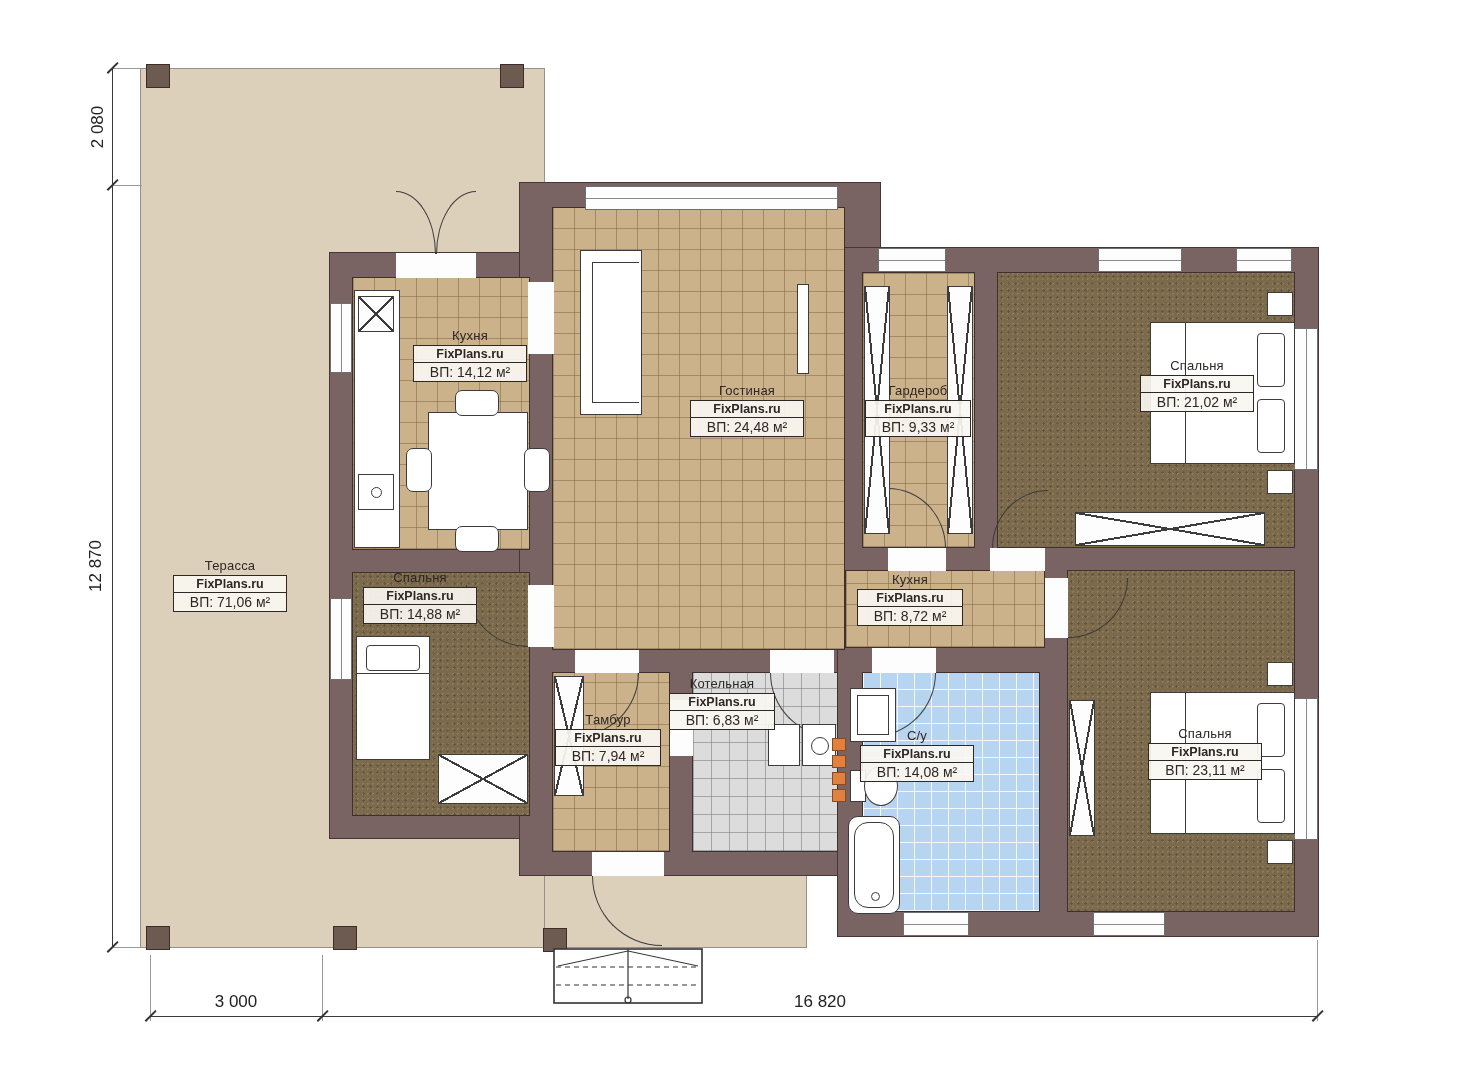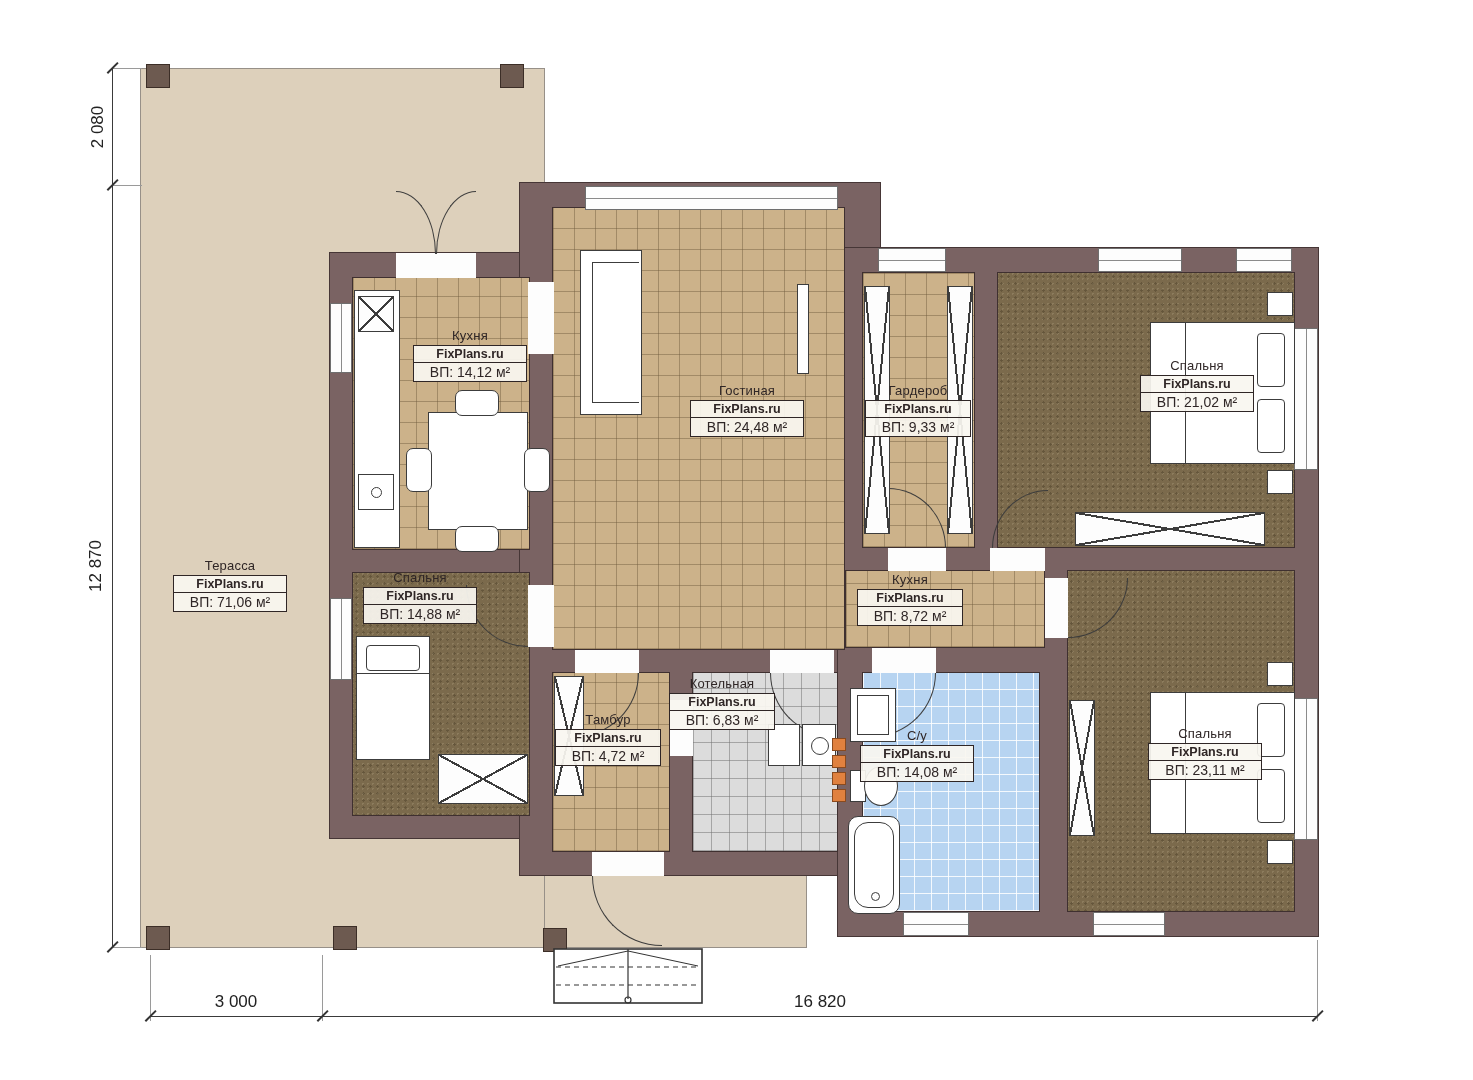--- a/index.html
+++ b/index.html
@@ -238,21 +238,21 @@
     <div class="rname">Кухня</div>
     <div class="rbox">
       <div class="rbrand">FixPlans.ru</div>
       <div class="rarea">ВП: 8,72 м²</div>
     </div>
   </div>
   <div class="rlabel" style="left:543px;top:712px;">
     <div class="rname">Тамбур</div>
     <div class="rbox">
       <div class="rbrand">FixPlans.ru</div>
-      <div class="rarea">ВП: 4,72 м²</div>
+      <div class="rarea">ВП: 7,94 м²</div>
     </div>
   </div>
   <div class="rlabel" style="left:657px;top:676px;">
     <div class="rname">Котельная</div>
     <div class="rbox">
       <div class="rbrand">FixPlans.ru</div>
       <div class="rarea">ВП: 6,83 м²</div>
     </div>
   </div>
   <div class="rlabel" style="left:852px;top:728px;">

